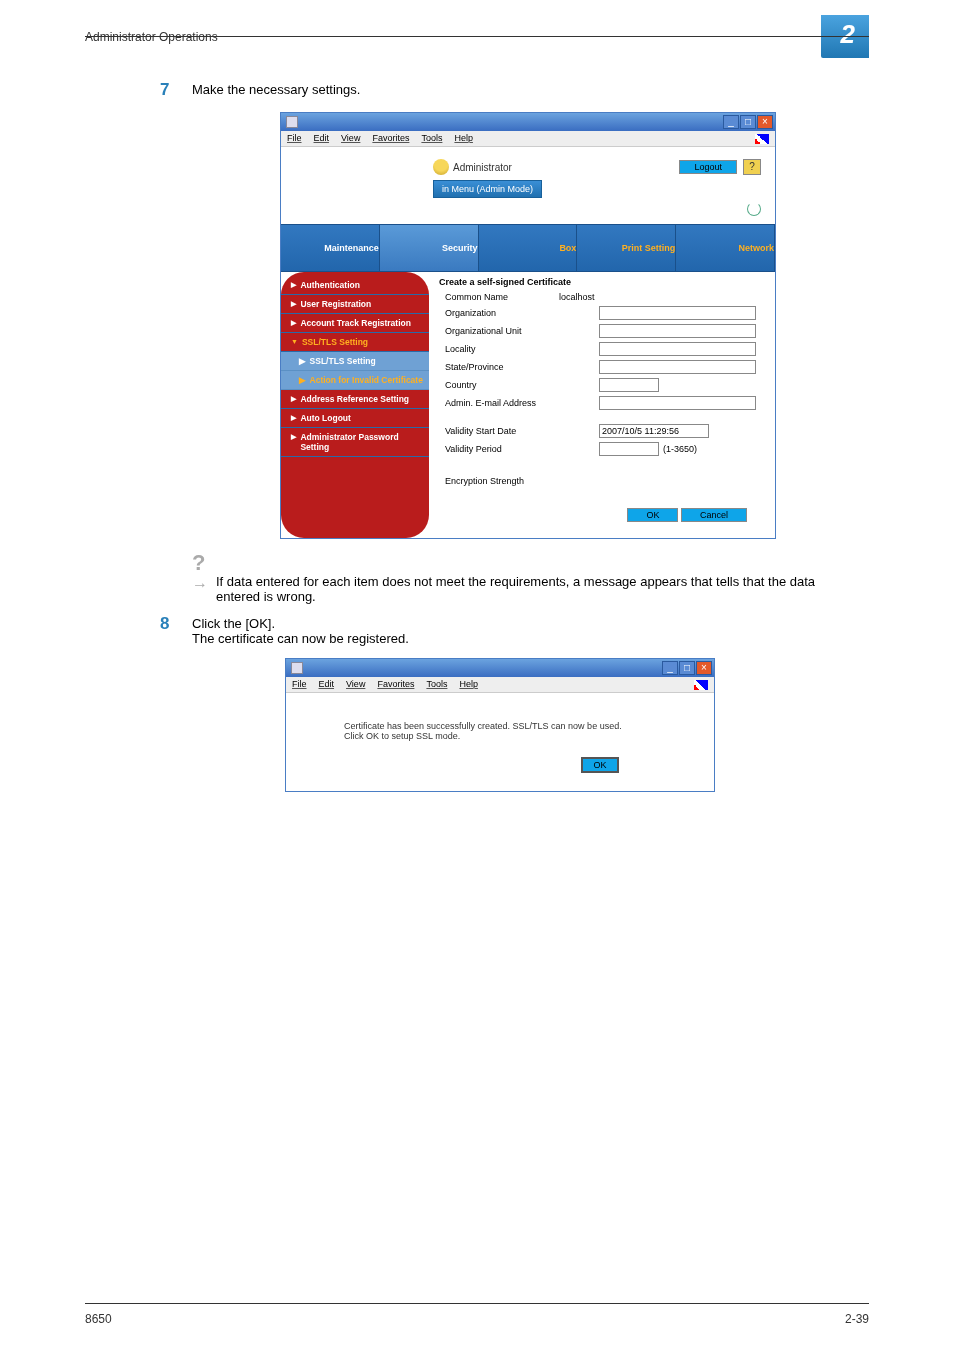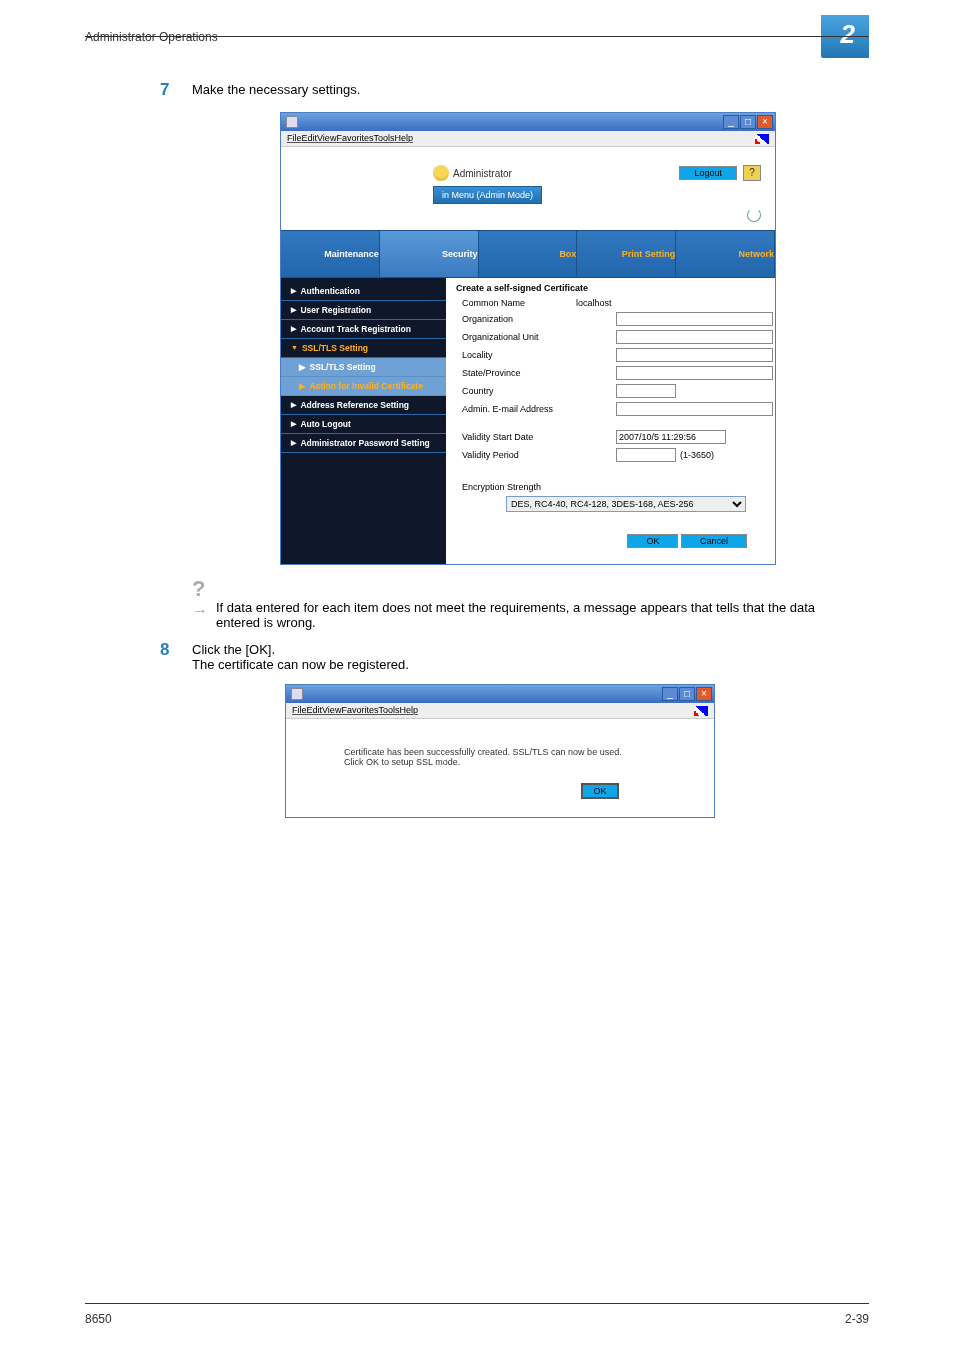--- a/index.html
+++ b/index.html
@@ -87,28 +87,28 @@
     .win-close { background: #e3592a; }
     .menubar {
       background: #eee;
       display: flex;
       gap: 12px;
       padding: 2px 6px;
       font-size: 9px;
       border-bottom: 1px solid #ccc;
       justify-content: space-between;
     }
-    .menubar .menus { display: flex; }
+    .menubar .menus { display: flex; gap: 12px; }
     .menubar .menus span { text-decoration: underline; text-decoration-color: #555; }
     .mb-flag { width: 14px; height: 10px; background: linear-gradient(45deg, #f00 25%, #fff 25%, #fff 50%, #00f 50%); margin-top: 1px; }
     .admin-row {
       display: flex;
       justify-content: space-between;
       align-items: center;
-      padding: 18px 14px 2px 152px;
+      padding: 12px 14px 2px 152px;
       font-size: 10px;
       color: #333;
     }
     .admin-left { display: flex; align-items: center; gap: 4px; }
     .avatar {
       width: 16px; height: 16px;
       background: radial-gradient(circle at 8px 5px, #f7d759 50%, #c5a029 100%);
       border-radius: 50%;
       position: relative;
     }
@@ -162,23 +162,24 @@
       font-size: 9px;
       color: #fff;
       font-weight: bold;
       padding: 18px 0;
       border-right: 1px solid #1a508a;
     }
     .tab.active { background: linear-gradient(to bottom, #5a9ad8, #3a7ac0); }
     .tab.orange { color: #ffb020; }
     .body-area { display: flex; }
     .sidebar {
-      width: 165px;
-      background: #0f172a;
+      width: 148px;
+      background: #b91c1c;
       padding: 4px 0;
+      border-radius: 23px;
     }
     .side-item {
       color: #fff;
       font-size: 8.5px;
       font-weight: bold;
       padding: 4px 6px 4px 10px;
       display: flex;
       align-items: flex-start;
       gap: 4px;
       border-bottom: 1px solid #286aa9;
@@ -422,25 +423,20 @@
               <input type="text" style="width: 60px;">
               <span>(1-3650)</span>
             </span>
           </div>
         </div>
 
         <div class="form-section">
           <div class="form-row" style="align-items:flex-start">
             <span class="lbl">Encryption Strength</span>
           </div>
-          <div class="form-row" style="padding-left:50px">
-            <select class="select-wide">
-              <option>DES, RC4-40, RC4-128, 3DES-168, AES-256</option>
-            </select>
-          </div>
         </div>
 
 
         <div class="btn-row">
           <button class="btn-ui">OK</button>
           <button class="btn-ui">Cancel</button>
         </div>
       </div>
     </div>
   </div>

